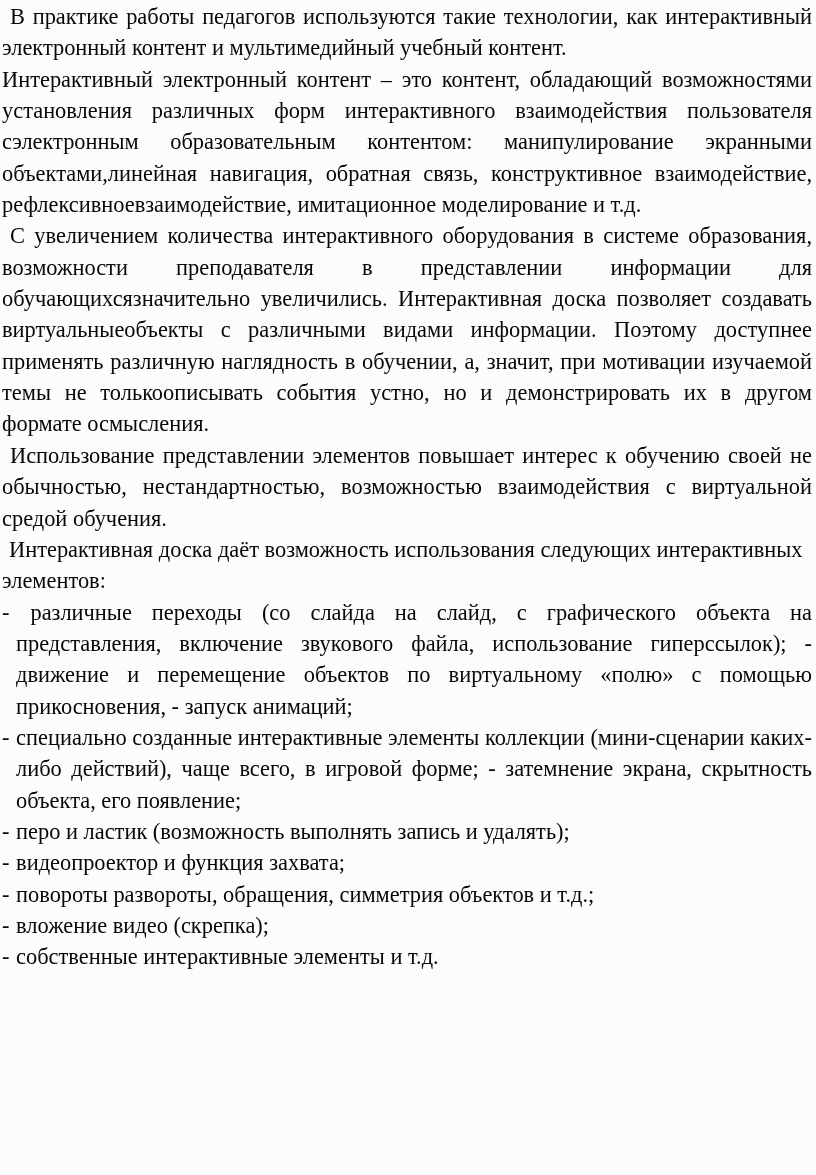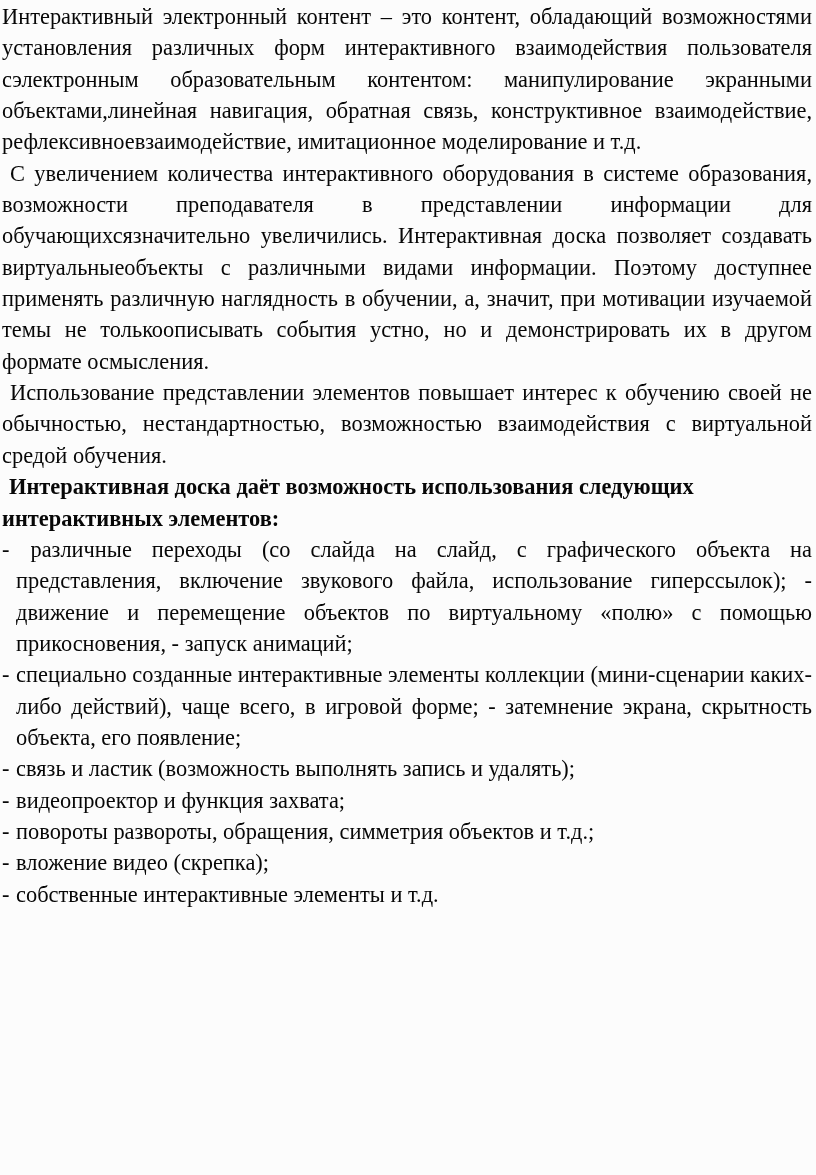--- a/index.html
+++ b/index.html
@@ -12,36 +12,37 @@
     font-size: 22.4px;
     line-height: 31.35px;
     padding: 1px 4px 0 2px;
   }
   .doc-page { width: 100%; }
   .para {
     text-align: justify;
   }
   .para.first-indent { text-indent: 8px; }
   .heading {
-    font-weight: 700;
+    font-weight: 400;
     text-align: left;
     text-indent: 7px;
   }
   .list-item {
     text-align: justify;
     padding-left: 14px;
     text-indent: -14px;
   }
   .list-item .marker { padding-right: 1px; }
 </style>
 </head>
 <body style="background: rgb(252, 252, 252); color: rgb(7, 7, 7);">
 
 <div class="doc-page">
 
+  <div class="para first-indent">В практике работы педагогов используются такие технологии, как интерактивный электронный контент и мультимедийный учебный контент.</div>
 
   <div class="para">Интерактивный электронный контент – это контент, обладающий возможностями установления различных форм интерактивного взаимодействия пользователя сэлектронным образовательным контентом: манипулирование экранными объектами,линейная навигация, обратная связь, конструктивное взаимодействие, рефлексивноевзаимодействие, имитационное моделирование и т.д.</div>
 
 
   <div class="para first-indent">С увеличением количества интерактивного оборудования в системе образования, возможности преподавателя в представлении информации для обучающихсязначительно увеличились. Интерактивная доска позволяет создавать виртуальныеобъекты с различными видами информации. Поэтому доступнее применять различную наглядность в обучении, а, значит, при мотивации изучаемой темы не толькоописывать события устно, но и демонстрировать их в другом формате осмысления.</div>
 
   <div class="para first-indent">Использование представлении элементов повышает интерес к обучению своей не обычностью, нестандартностью, возможностью взаимодействия с виртуальной средой обучения.</div>
 
   <div class="para heading">Интерактивная доска даёт возможность использования следующих интерактивных элементов:</div>
 
@@ -49,21 +50,21 @@
     <div class="list-item">
       <span class="marker">-</span>
       <span>различные переходы (со слайда на слайд, с графического объекта на представления, включение звукового файла, использование гиперссылок); - движение и перемещение объектов по виртуальному «полю» с помощью прикосновения, - запуск анимаций;</span>
     </div>
     <div class="list-item">
       <span class="marker">-</span>
       <span>специально созданные интерактивные элементы коллекции (мини-сценарии каких-либо действий), чаще всего, в игровой форме; - затемнение экрана, скрытность объекта, его появление;</span>
     </div>
     <div class="list-item">
       <span class="marker">-</span>
-      <span>связь и ластик (возможность выполнять запись и удалять);</span>
+      <span>перо и ластик (возможность выполнять запись и удалять);</span>
     </div>
     <div class="list-item">
       <span class="marker">-</span>
       <span>видеопроектор и функция захвата;</span>
     </div>
     <div class="list-item">
       <span class="marker">-</span>
       <span>повороты развороты, обращения, симметрия объектов и т.д.;</span>
     </div>
     <div class="list-item">

